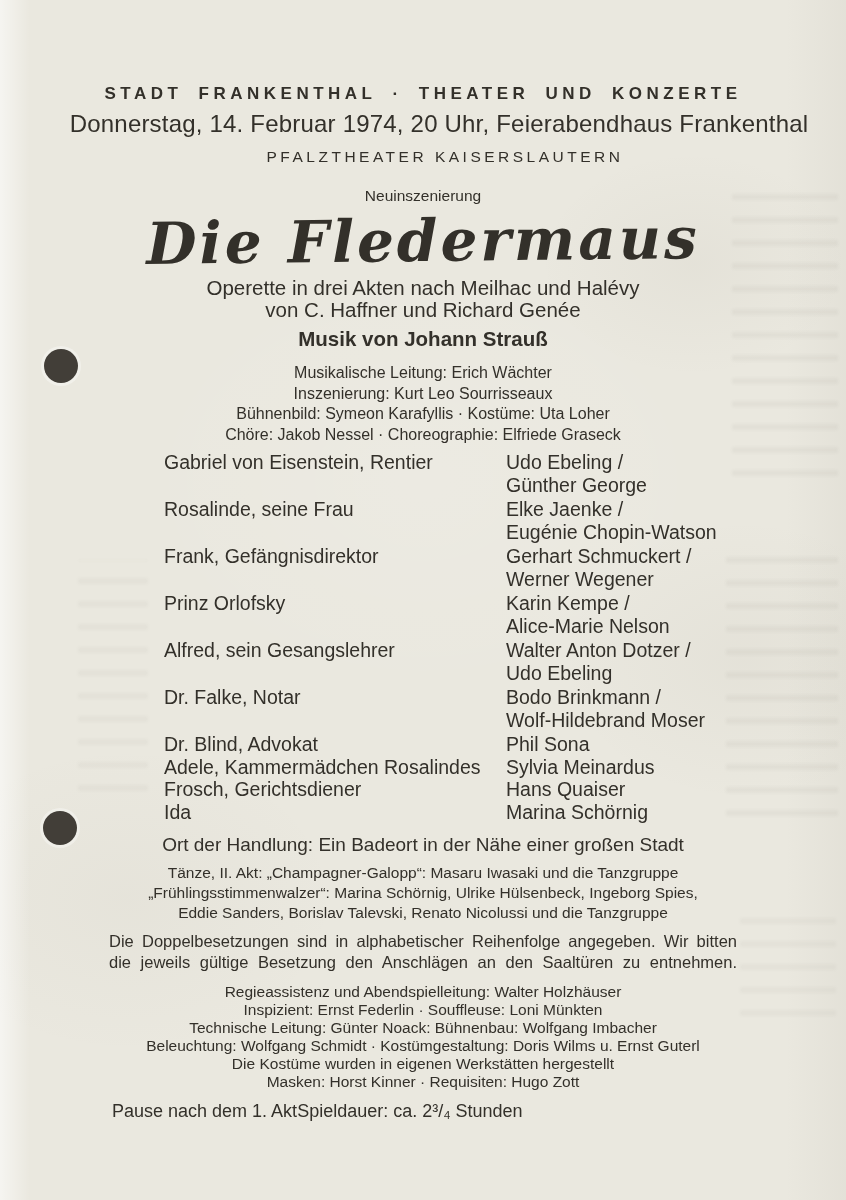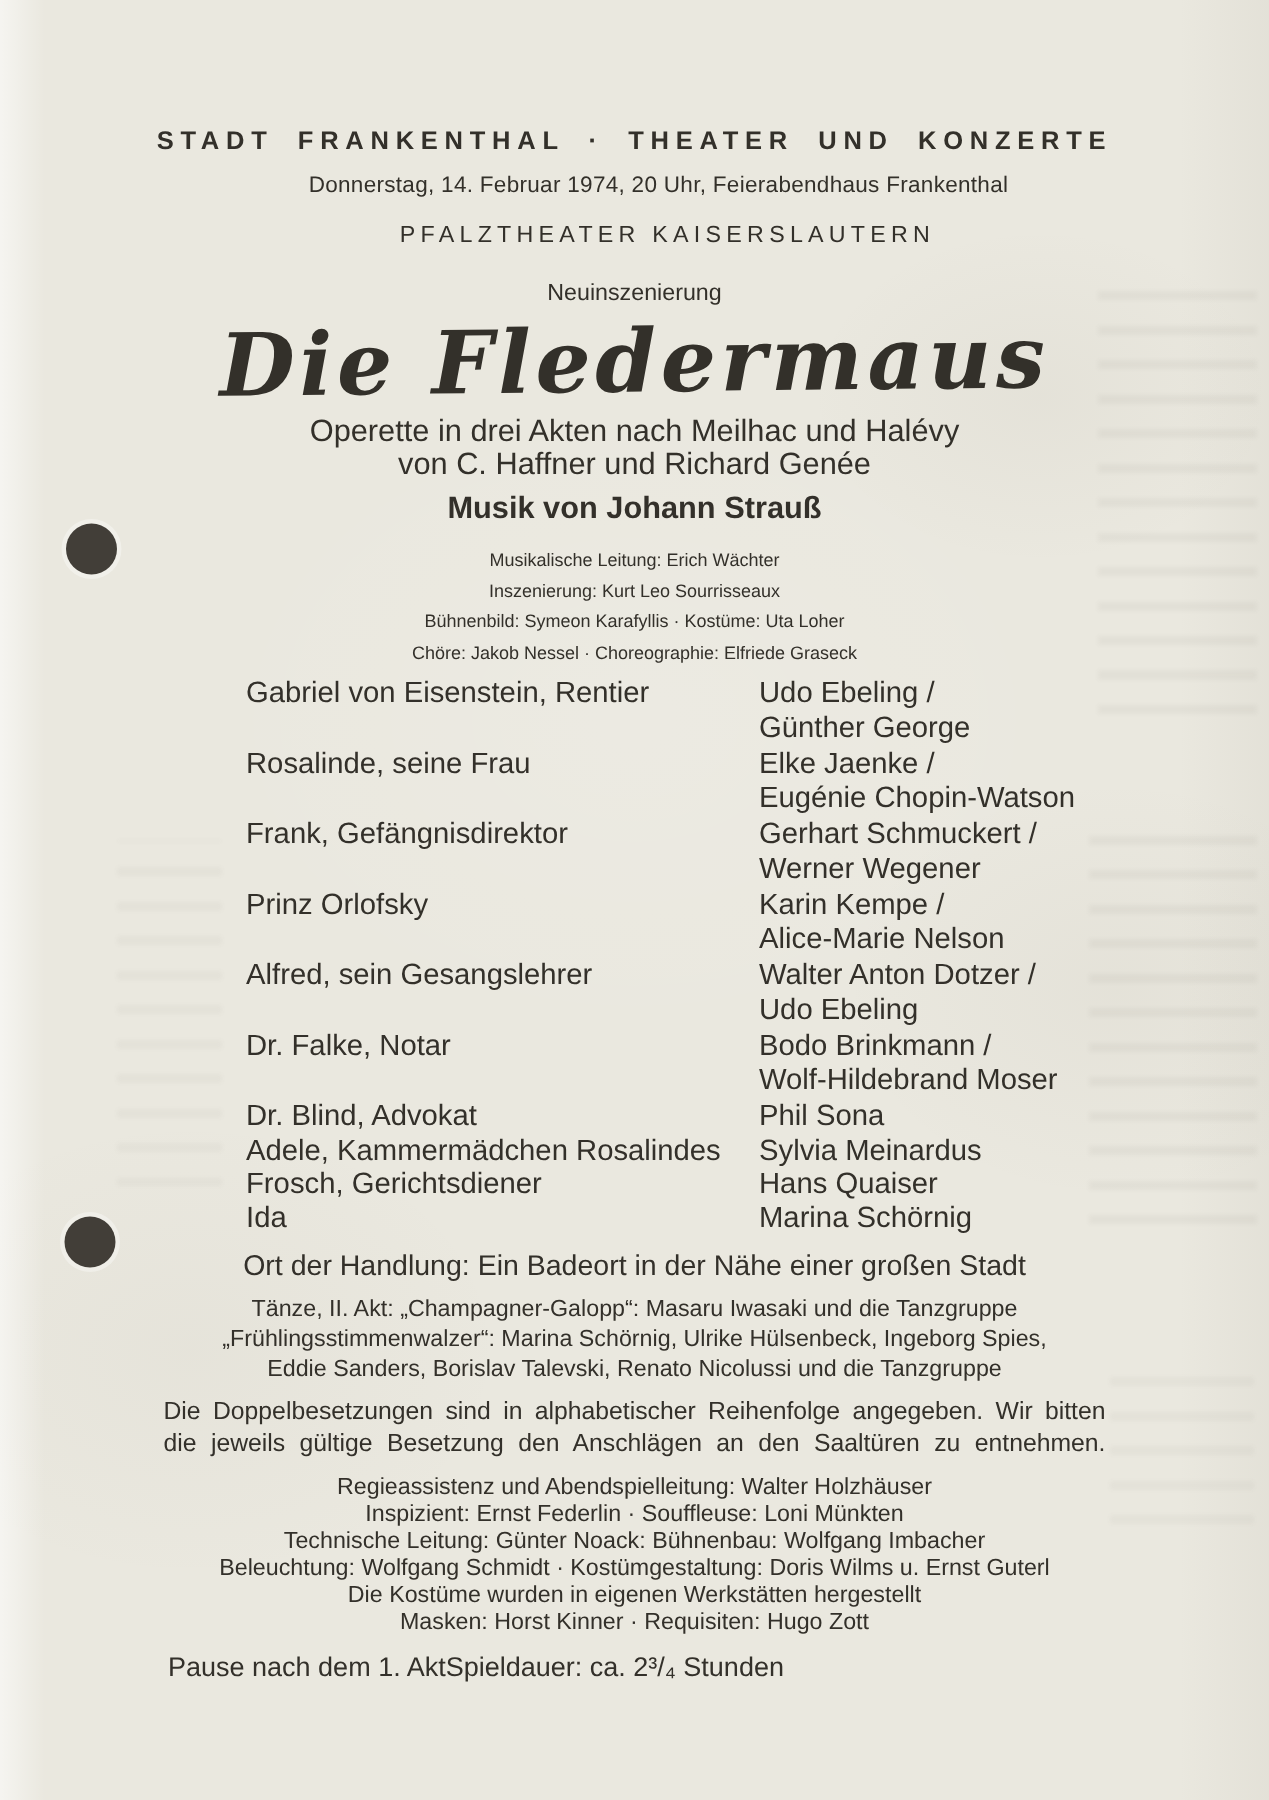--- a/index.html
+++ b/index.html
@@ -56,37 +56,37 @@
   }
   .hole.h1 { left: 44px; top: 349px; }
   .hole.h2 { left: 43px; top: 811px; }
 
   .content { position: relative; padding-top: 84px; text-align: center; }
 
   .org-line {
     font-weight: bold; font-size: 17px; line-height: 20px;
     letter-spacing: 4.5px; word-spacing: 7px;
   }
-  .date-line { margin-top: 8px; font-size: 15px; line-height: 24px; letter-spacing: 0.2px; padding-left: 32px; }
+  .date-line { margin-top: 8px; font-size: 24px; line-height: 24px; letter-spacing: 0.2px; padding-left: 32px; }
   .company-line { margin-top: 11px; font-size: 15.5px; line-height: 19px; letter-spacing: 3.5px; margin-left: 44px; }
   .production-note { margin-top: 20px; font-size: 15.5px; line-height: 19px; }
 
   .production-title {
     height: 72px; line-height: 72px;
     font-family: "DejaVu Serif", serif;
     font-style: italic; font-weight: bold;
     font-size: 58px; letter-spacing: 3px;
     transform: rotate(-0.6deg);
   }
 
   .subtitle div { font-size: 20.5px; line-height: 22px; }
   .music-credit { margin-top: 6px; font-size: 20.5px; line-height: 24px; font-weight: bold; }
 
   .team { margin-top: 12px; }
-  .team div { font-size: 12px; line-height: 20.5px; }
+  .team div { font-size: 16px; line-height: 20.5px; }
 
   .cast {
     margin: 6px 0 0 164px;
     width: 578px;
     text-align: left;
     font-size: 19.5px; line-height: 22.5px;
   }
   .cast-row { display: flex; }
   .cast-row .role { width: 342px; flex: none; }
   .cast-row .performers { width: 236px; flex: none; }

